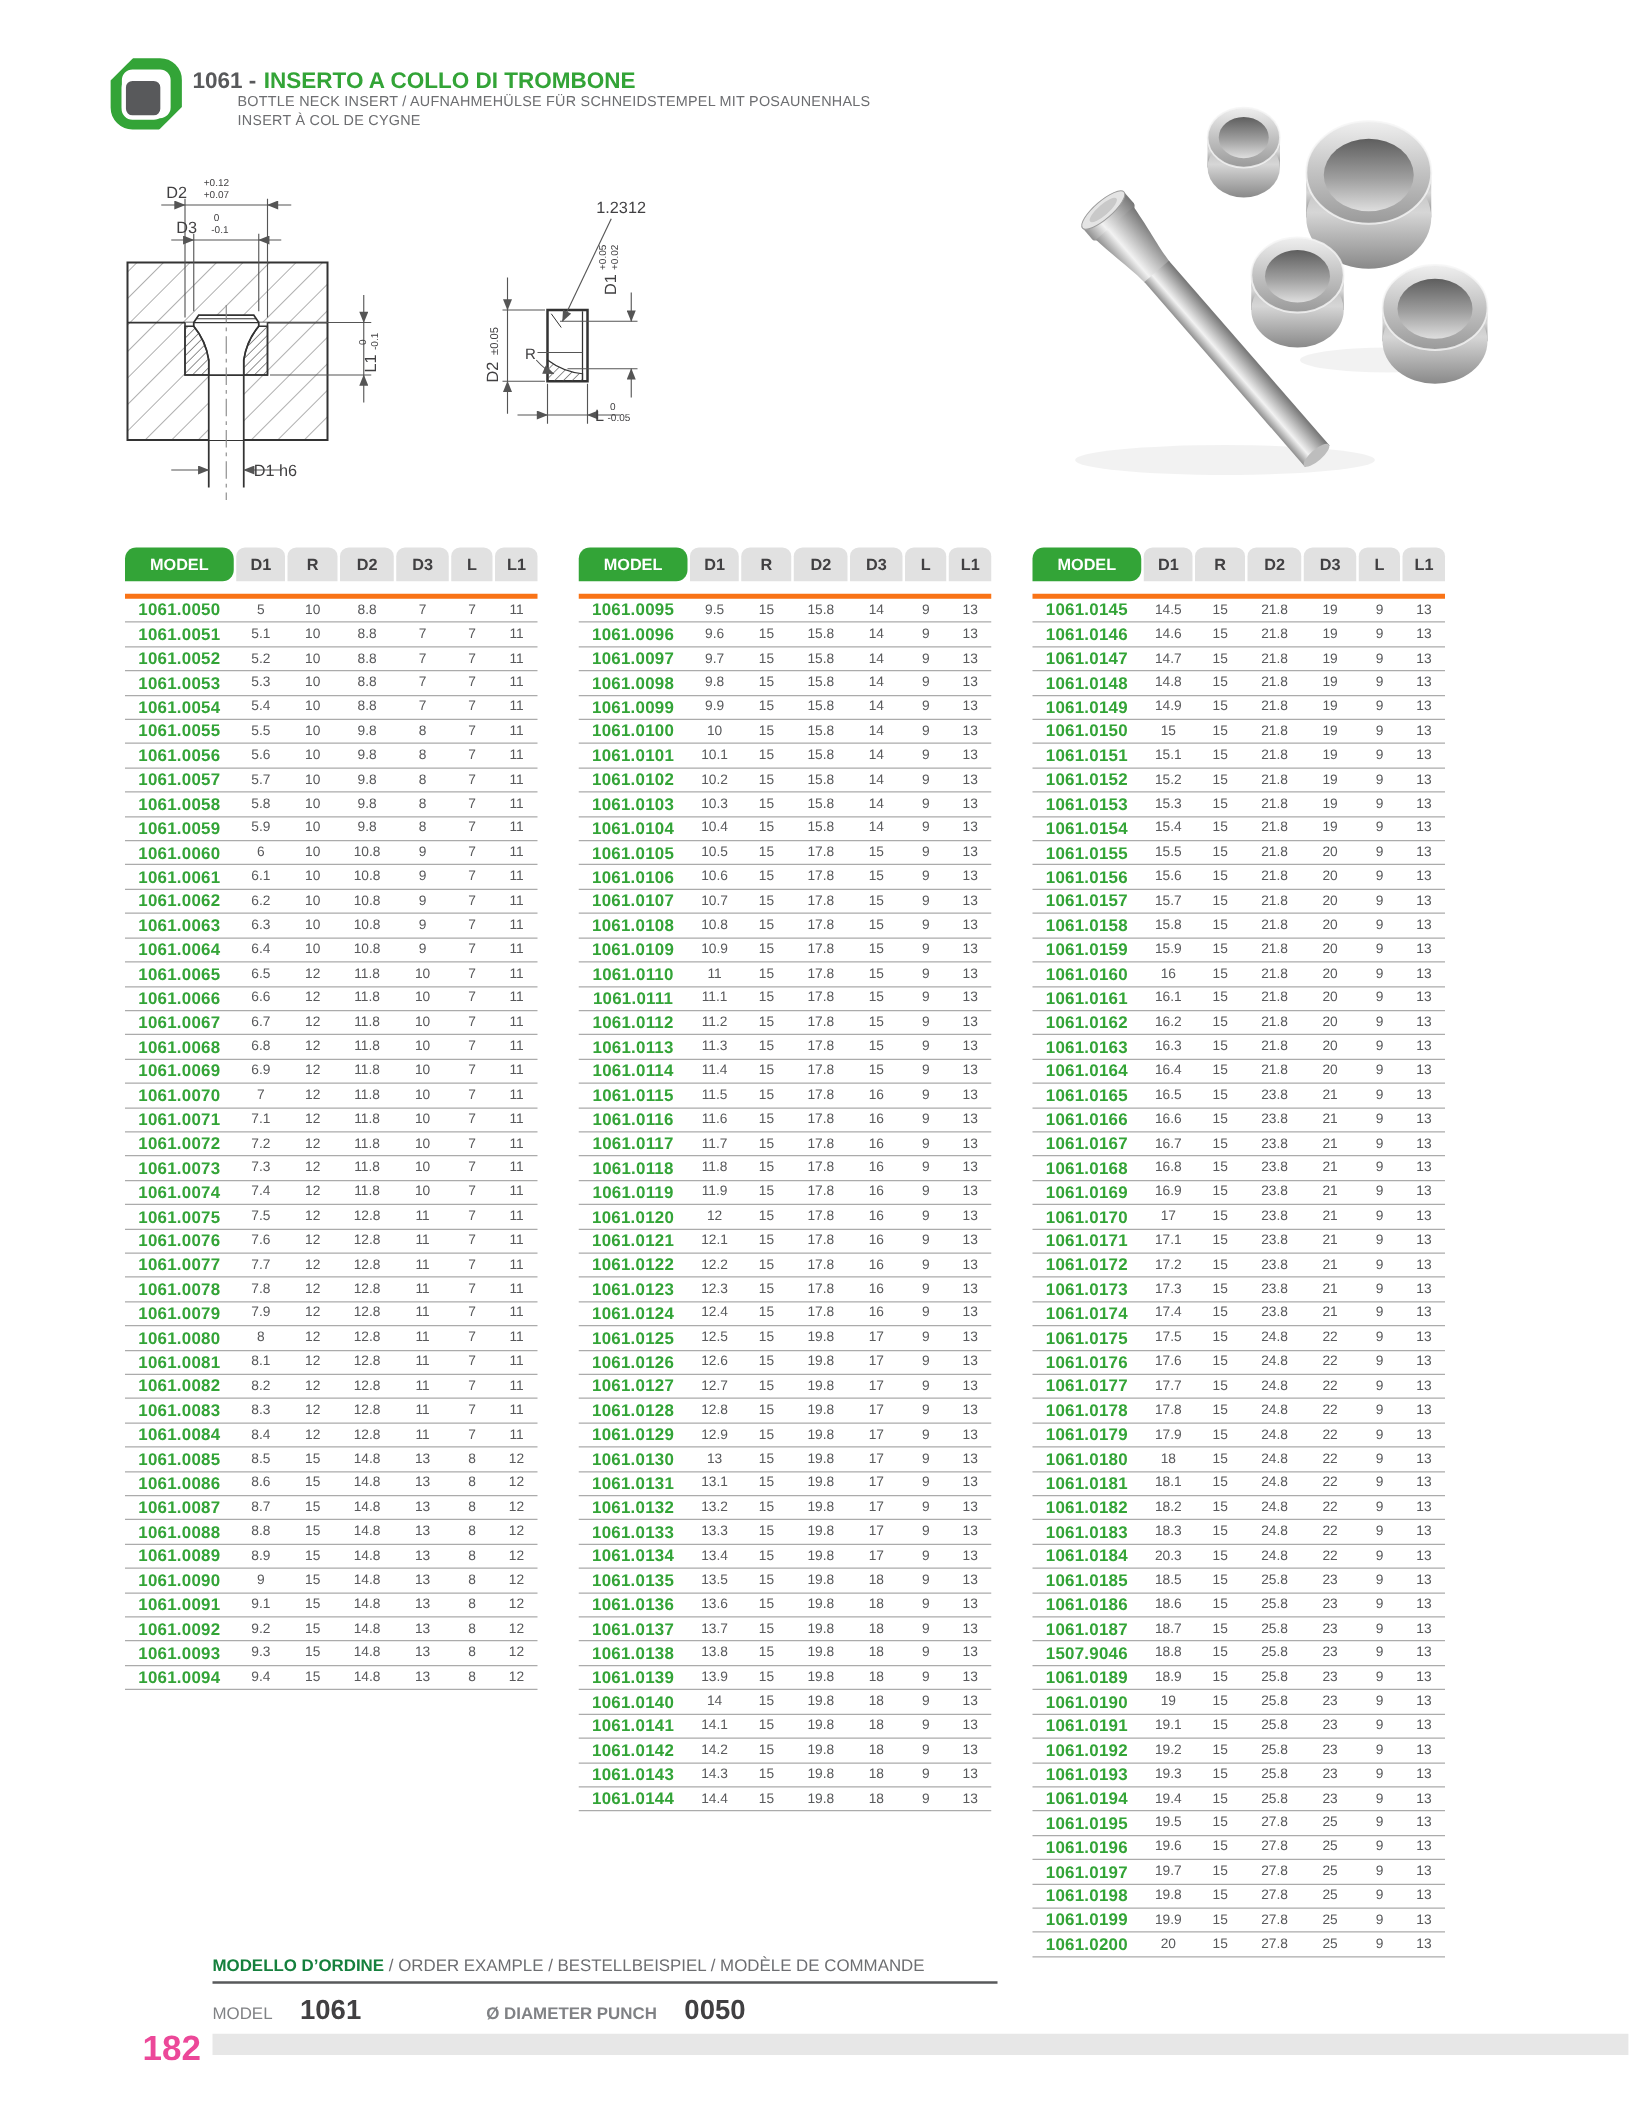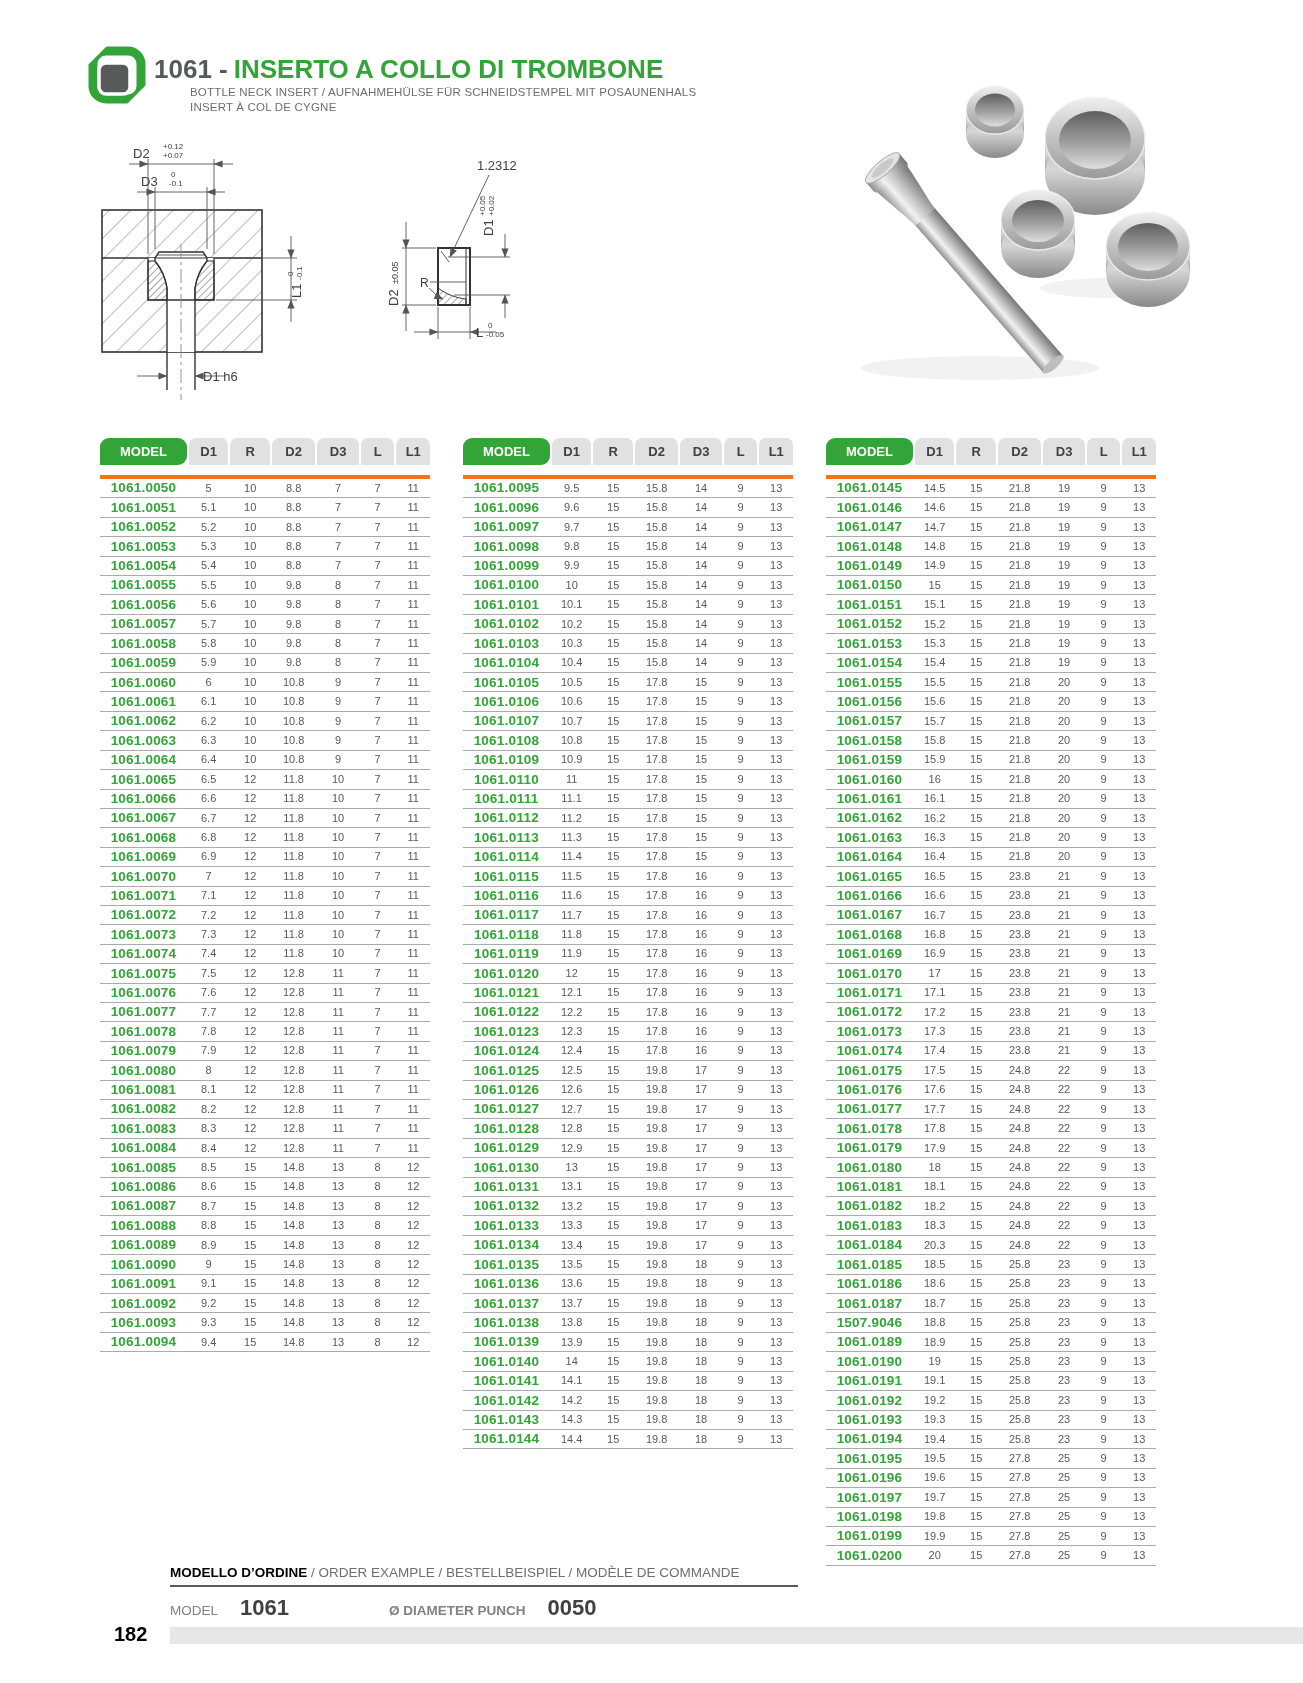--- a/index.html
+++ b/index.html
@@ -4,21 +4,21 @@
 <style>
   html,body { margin:0; padding:0; background:#fff; }
   .page {
     position:relative; width:1303px; height:1683px; background:#ffffff;
     font-family:"Liberation Sans", sans-serif; overflow:hidden;
   }
   
   .header { position:absolute; left:88px; top:46px; display:flex; }
   .logo { width:58px; height:58px; flex:0 0 auto; }
   .titles { margin-left:8px; padding-top:8px; }
-  .title-line { font-size:26px; font-weight:bold; white-space:nowrap; }
+  .title-line { font-size:18px; font-weight:bold; white-space:nowrap; }
   .code  { color:#58595B; }
   .title { color:#33A437; margin-left:6px; }
   .sub { margin-left:36px; font-size:11.5px; color:#6D6E71; line-height:15px; letter-spacing:.2px; }
   .sub:first-of-type { margin-top:4px; }
 
   
   .dw-left  { position:absolute; left:85px;  top:128px; width:310px; height:285px; }
   .dw-right { position:absolute; left:350px; top:136px; width:190px; height:215px; }
   .photo    { position:absolute; left:780px; top:38px;  width:430px; height:350px; }
   .dw-label { fill:#414042; font-family:"Liberation Sans", sans-serif; }
@@ -35,26 +35,26 @@
   .tbody { border-top:4px solid #f97316; }
   .tr { display:flex; gap:2px; height:19.42px; box-sizing:border-box; align-items:center; border-bottom:1px solid #ABABAB; }
   .td { font-size:11px; color:#58595B; text-align:center; line-height:1; }
   .td-model { font-size:13.5px; font-weight:bold; color:#33A437; letter-spacing:.2px; }
   .c0 { width:88px; } .c1 { width:40px; } .c2 { width:40px; } .c3 { width:44px; }
   .c4 { width:42px; } .c5 { width:34px; } .c6 { width:34px; }
 
   
   .order { position:absolute; left:170px; top:1565px; width:628px; }
   .order-heading { font-size:13.5px; color:#6D6E71; padding-bottom:5px; border-bottom:2px solid #58595B; white-space:nowrap; }
-  .order-heading .b { font-weight:bold; color:#000000; }
+  .order-heading .b { font-weight:bold; color:#15803d; }
   .order-row { margin-top:8px; display:flex; align-items:baseline; font-size:13.5px; color:#808285; }
   .order-val { font-size:22px; font-weight:bold; color:#414042; }
   .ml20 { margin-left:22px; } .ml100 { margin-left:100px;font-weight:bold; }
   .pagebar { position:absolute; top:1626px; left:0; width:1303px; height:20px; }
-  .pagenum { position:absolute; left:114px; top:-3px; font-size:20px; font-weight:bold; color:#000000; }
+  .pagenum { position:absolute; left:114px; top:-3px; font-size:28px; font-weight:bold; color:#ec4899; }
   .bar { position:absolute; left:170px; right:0; top:1px; height:17px; background:#E7E7E7; }
 </style>
 </head>
 <body>
 
 <div class="page">
 
   <div class="header">
     <svg class="logo" viewBox="0 0 58 58">
       <rect x="5" y="5" width="48" height="48" rx="13" fill="none" stroke="#33A437" stroke-width="9"></rect>

